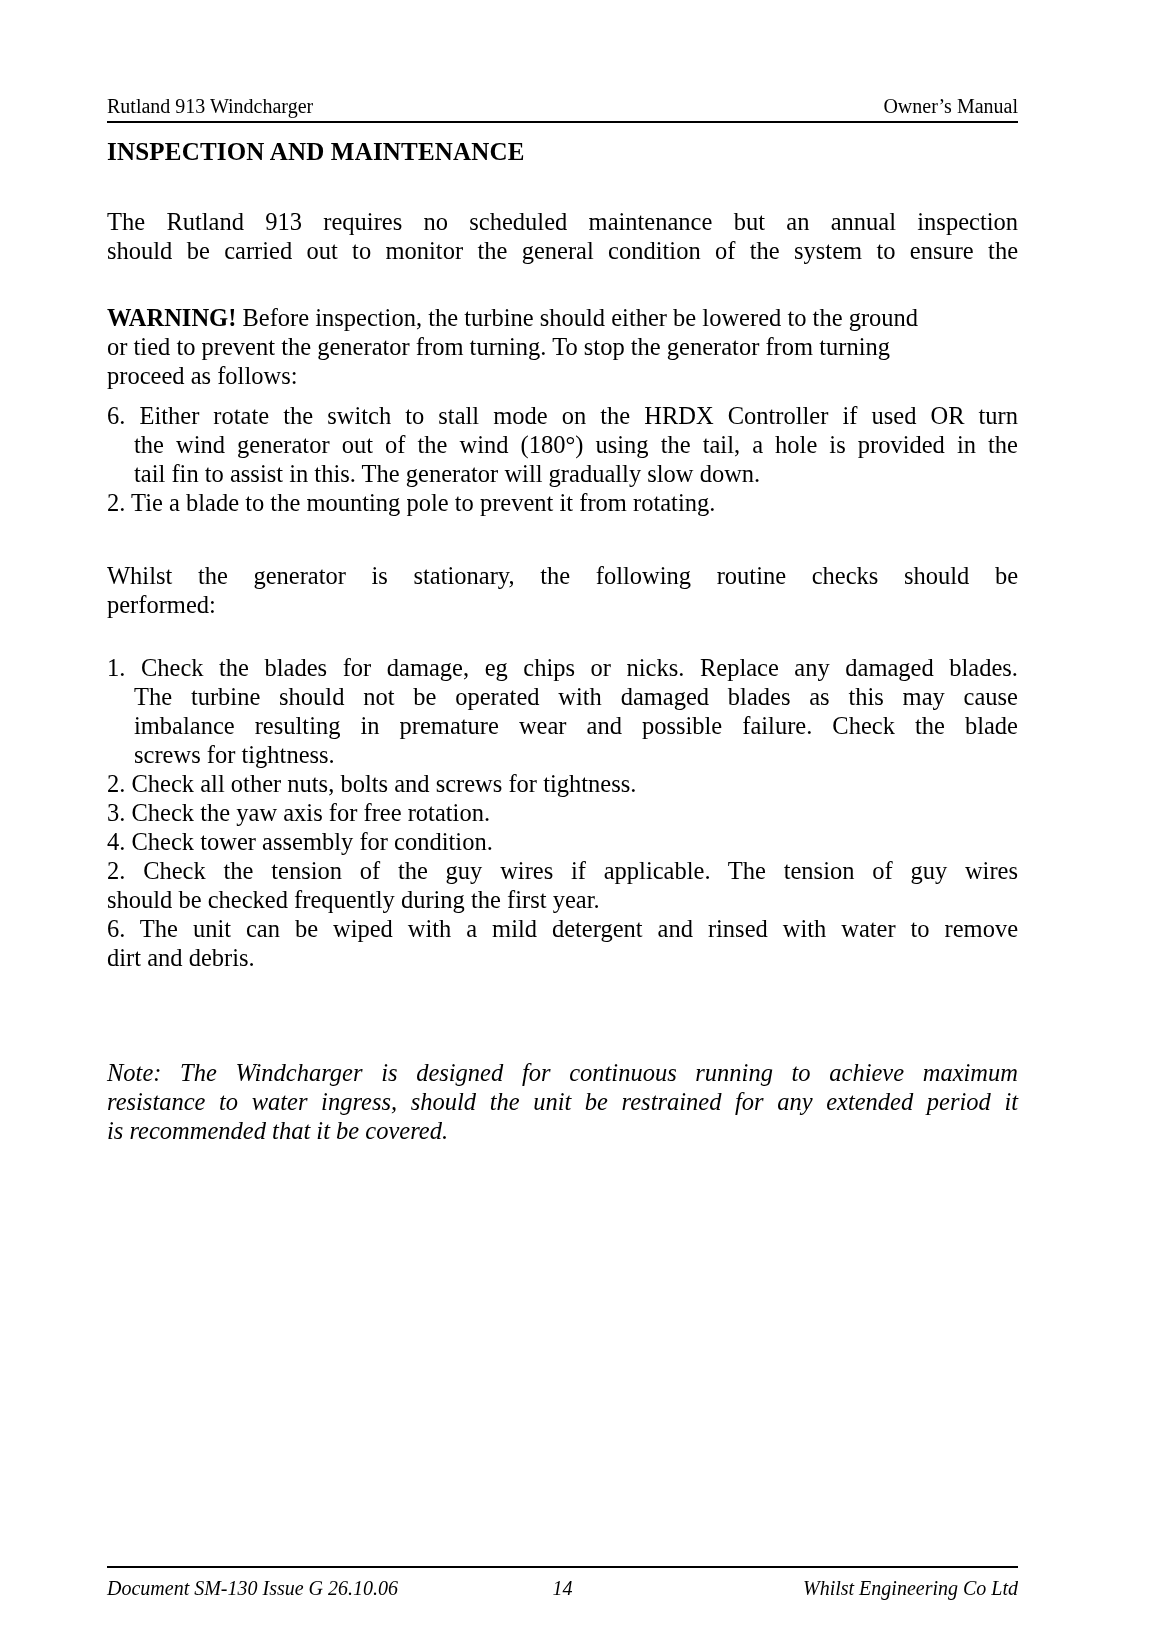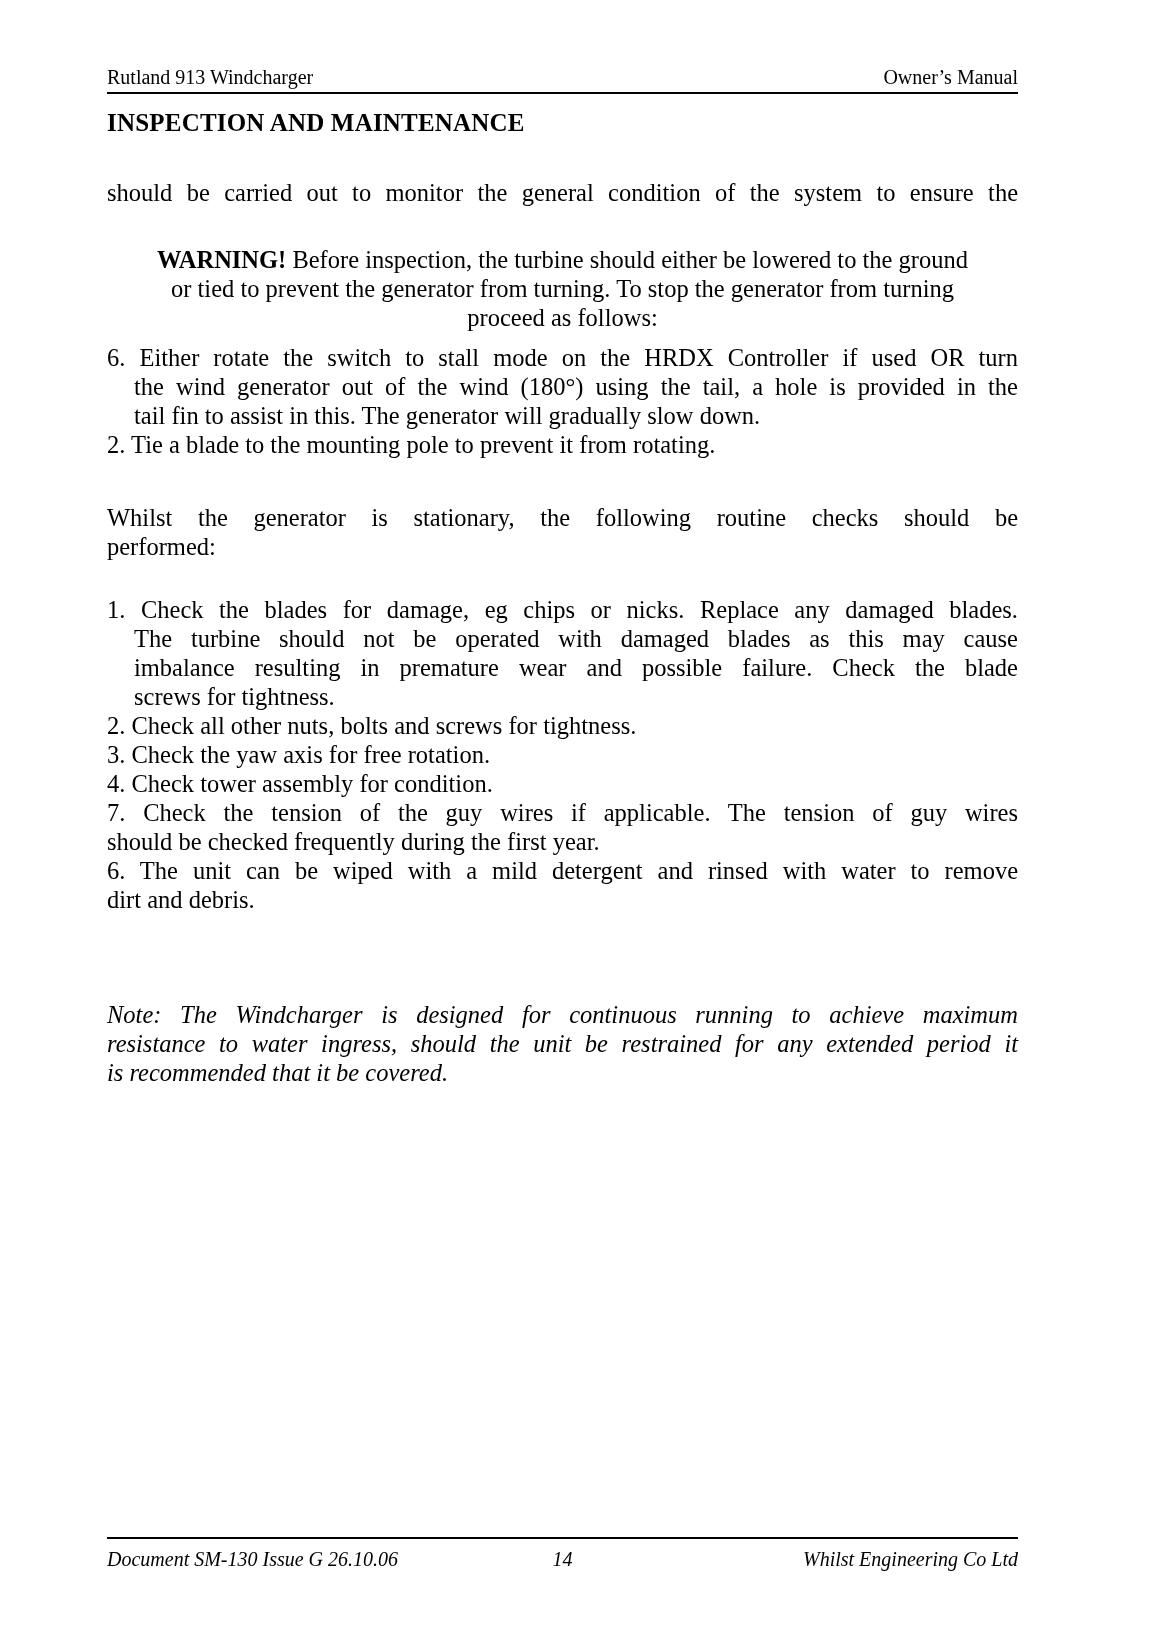--- a/index.html
+++ b/index.html
@@ -3,20 +3,21 @@
 <meta charset="utf-8">
 <style>
   html,body { margin:0; padding:0; background:#fff; }
   .page {
     position:relative;
     width:1157px; height:1572px;
     background:#ffffff;
     color:#000;
     font-family:"Liberation Serif","DejaVu Serif",serif;
     overflow:hidden;
+    margin-top:29px;
   }
   .content { position:absolute; left:107px; right:139px; top:0; }
 
   
   .hdr {
     margin-top:64px;
     display:flex; justify-content:space-between;
     font-size:20px; line-height:26px;
     border-bottom:2px solid #000;
     padding-bottom:2px;
@@ -28,21 +29,21 @@
     line-height:29px;
     letter-spacing:0.2px;
   }
 
   .bl { font-size:24.5px; line-height:29px; }          
   .j  { text-align:justify; text-align-last:justify; } 
   .ind { margin-left:27px; }                           
   .it { font-style:italic; }
 
   .intro   { margin-top:41px; }
-  .warning { margin-top:38px;text-align:center; }
+  .warning { margin-top:38px; }
   .steps   { margin-top:11px; }
   .whilst  { margin-top:44px; }
   .checks  { margin-top:34px; }
   .note    { margin-top:86px; }
 
   
   .ftr {
     position:absolute; left:107px; right:139px; top:1537px;
     border-top:2px solid #000;
     padding-top:7px;
@@ -58,20 +59,21 @@
   <div class="content">
 
     <div class="hdr">
       <span>Rutland 913 Windcharger</span>
       <span>Owner’s Manual</span>
     </div>
 
     <div class="title">INSPECTION AND MAINTENANCE</div>
 
     <div class="intro">
+      <div class="bl j">The Rutland 913 requires no scheduled maintenance but an annual inspection</div>
       <div class="bl j">should be carried out to monitor the general condition of the system to ensure the</div>
     </div>
 
     <div class="warning">
       <div class="bl"><b>WARNING!</b><span> Before inspection, the turbine should either be lowered to the ground</span></div>
       <div class="bl">or tied to prevent the generator from turning.  To stop the generator from turning</div>
       <div class="bl">proceed as follows:</div>
     </div>
 
     <div class="steps">
@@ -87,21 +89,21 @@
     </div>
 
     <div class="checks">
       <div class="bl j">1. Check the blades for damage, eg chips or nicks.  Replace any damaged blades.</div>
       <div class="bl j ind">The turbine should not be operated with damaged blades as this may cause</div>
       <div class="bl j ind">imbalance resulting in premature wear and possible failure. Check the blade</div>
       <div class="bl ind">screws for tightness.</div>
       <div class="bl">2. Check all other nuts, bolts and screws for tightness.</div>
       <div class="bl">3. Check the yaw axis for free rotation.</div>
       <div class="bl">4. Check tower assembly for condition.</div>
-      <div class="bl j">7. Check the tension of the guy wires if applicable.  The tension of guy wires</div>
+      <div class="bl j">2. Check the tension of the guy wires if applicable.  The tension of guy wires</div>
       <div class="bl">should be checked frequently during the first year.</div>
       <div class="bl j">6. The unit can be wiped with a mild detergent and rinsed with water to remove</div>
       <div class="bl">dirt and debris.</div>
     </div>
 
     <div class="note">
       <div class="bl j it">Note: The Windcharger is designed for continuous running to achieve maximum</div>
       <div class="bl j it">resistance to water ingress, should the unit be restrained for any extended period it</div>
       <div class="bl it">is recommended that it be covered.</div>
     </div>

